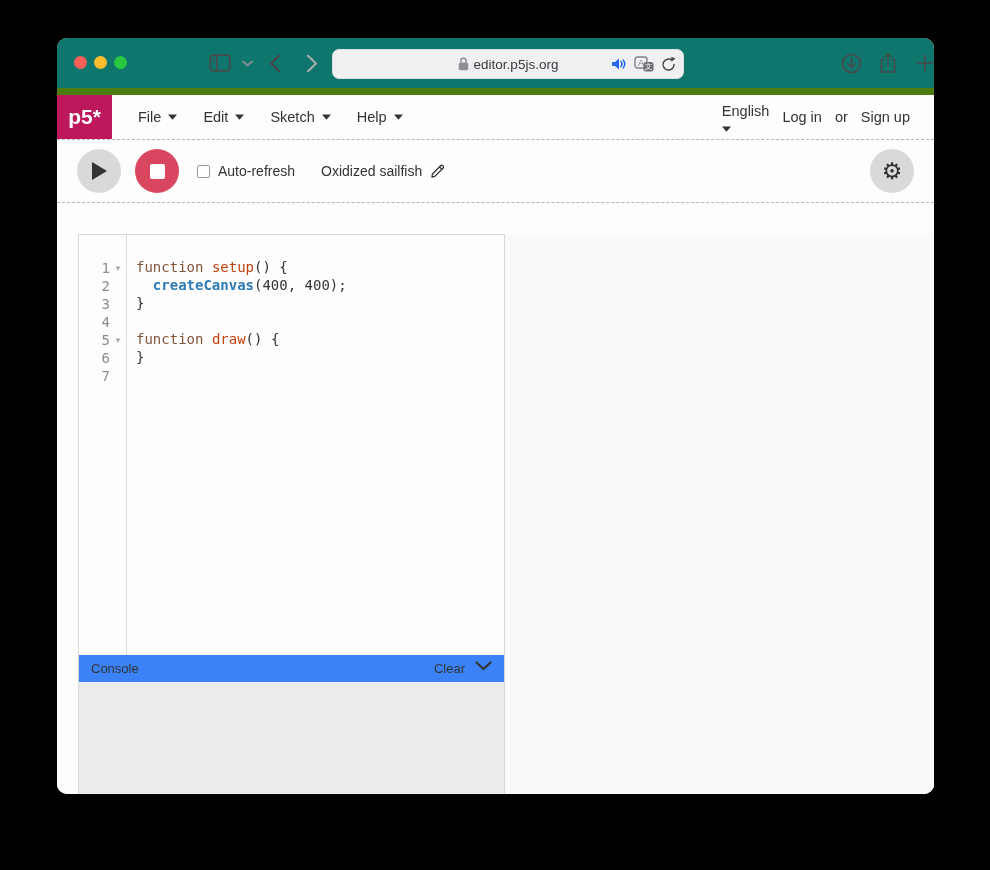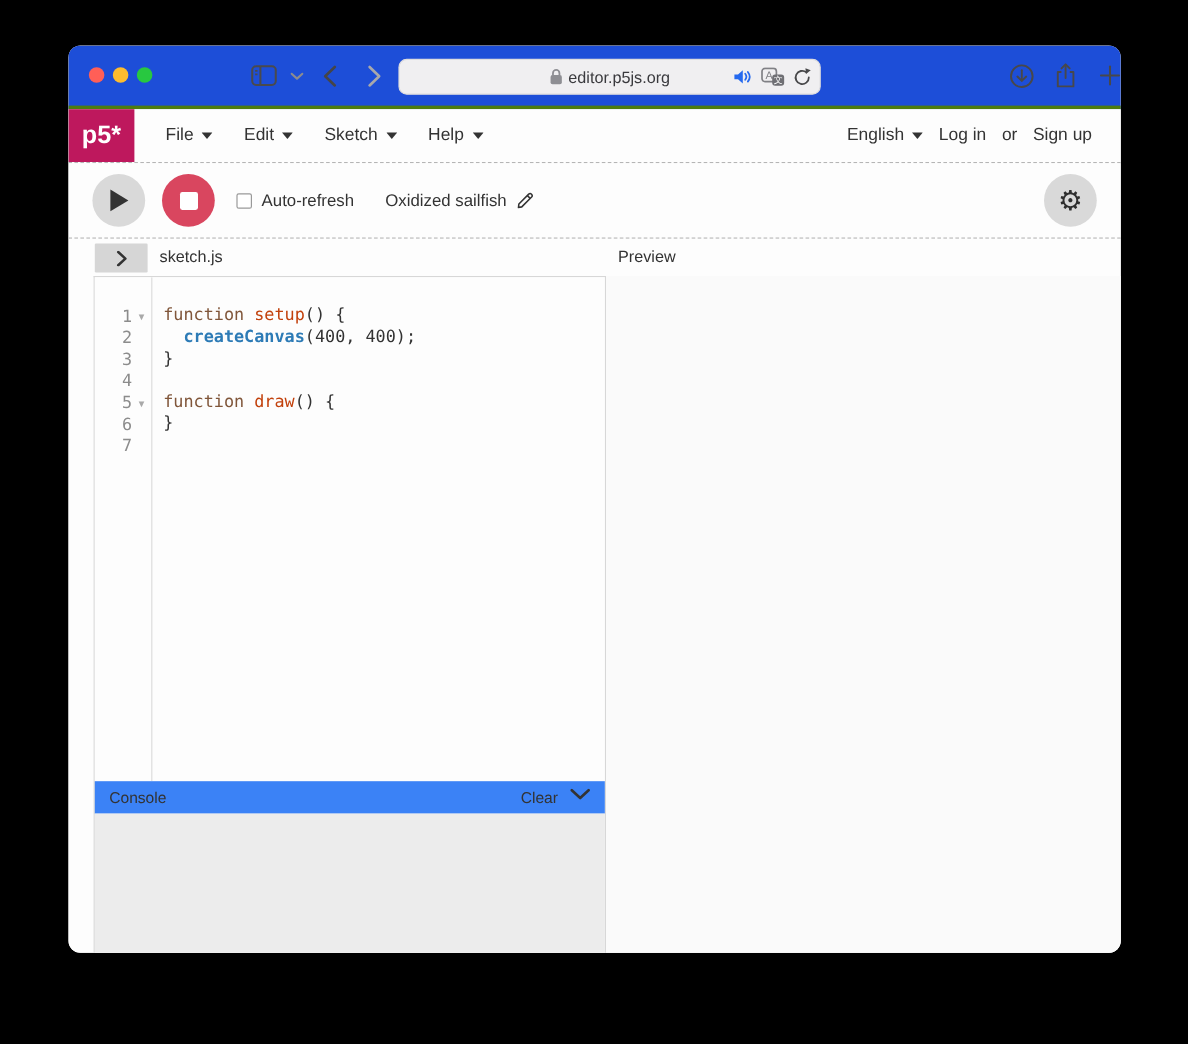--- a/index.html
+++ b/index.html
@@ -7,21 +7,21 @@
     width:990px;height:870px;background:#000;position:relative;
     font-family:"Liberation Sans", sans-serif;color:#333;overflow:hidden;
   }
   .window{
     position:absolute;left:57px;top:38px;width:877px;height:756px;
     background:#fdfdfd;border-radius:10px;overflow:hidden;
     box-shadow:0 10px 30px rgba(0,0,0,.5);
   }
   
   .browser-bar{
-    position:relative;height:50px;background:#1d4ed8;border-bottom:3px solid #4d7c0f;
+    position:relative;height:50px;background:#0f766e;border-bottom:7px solid #4d7c0f;
   }
   .traffic{position:absolute;top:18px;left:17px;display:flex;gap:7px;}
   .light{width:13px;height:13px;border-radius:50%;}
   .light.red{background:#ff5f57;}
   .light.yellow{background:#febc2e;}
   .light.green{background:#28c840;}
   .tb-icon{position:absolute;top:0;height:50px;display:flex;align-items:center;justify-content:center;cursor:default;}
   .url-field{
     position:absolute;left:275px;top:11px;width:350px;height:28px;
     background:#f0eff1;border:1px solid #dddcde;border-radius:7px;
@@ -36,21 +36,21 @@
     height:44px;background:#fdfdfd;border-bottom:1px dashed #b5b5b5;
     display:flex;align-items:center;position:relative;
   }
   .p5-logo{
     width:55px;height:44px;background:#be185d;color:#fff;display:flex;align-items:center;justify-content:center;
     font-weight:bold;font-size:21px;flex:none;cursor:pointer;
   }
   .menu-item{display:flex;align-items:center;gap:7px;font-size:14.5px;color:#333;margin-left:26px;cursor:pointer;}
   .menu-item:first-of-type{margin-left:11px;}
   .nav-right{position:absolute;right:24px;display:flex;align-items:center;gap:13px;font-size:14.5px;}
-  .nav-right .lang{display:flex;align-items:center;gap:7px;cursor:pointer;}
+  .nav-right .lang{display:flex;gap:7px;cursor:pointer;flex-direction:column;}
   .nav-link{cursor:pointer;}
   
   .sketch-toolbar{
     height:62px;background:#fdfdfd;border-bottom:1px dashed #b5b5b5;
     display:flex;align-items:center;position:relative;
   }
   .circle-btn{width:44px;height:44px;border-radius:50%;display:flex;align-items:center;justify-content:center;border:none;cursor:pointer;padding:0;}
   .play-btn{background:#d9d9d9;margin-left:20px;}
   .stop-btn{background:#d9465f;margin-left:14px;}
   .stop-square{width:15px;height:15px;background:#fff;border-radius:2px;}
@@ -256,29 +256,20 @@
           <line x1="8.5" y1="3" x2="10.8" y2="5.3" stroke="#333" stroke-width="1.3"></line>
         </svg>
       </span>
     </div>
     <button class="circle-btn gear-btn">
         <span>⚙</span>
       </button>
   </div>
 
   <div class="content">
-    <div class="tab-row">
-      <button class="collapse-btn">
-        <svg width="9" height="13" viewBox="0 0 9 13">
-            <polyline points="1.5,1 7.5,6.5 1.5,12" fill="none" stroke="#333" stroke-width="2.1" stroke-linecap="round" stroke-linejoin="round"></polyline>
-          </svg>
-      </button>
-      <span class="file-tab">sketch.js</span>
-      <span class="preview-title">Preview</span>
-    </div>
 
     <div class="left-panel">
       <div class="editor-area">
         <div class="gutter">
             <div class="gutter-row">
               <span class="lnum">1</span>
               <span class="fold">▼</span>
             </div>
             <div class="gutter-row">
               <span class="lnum">2</span>

